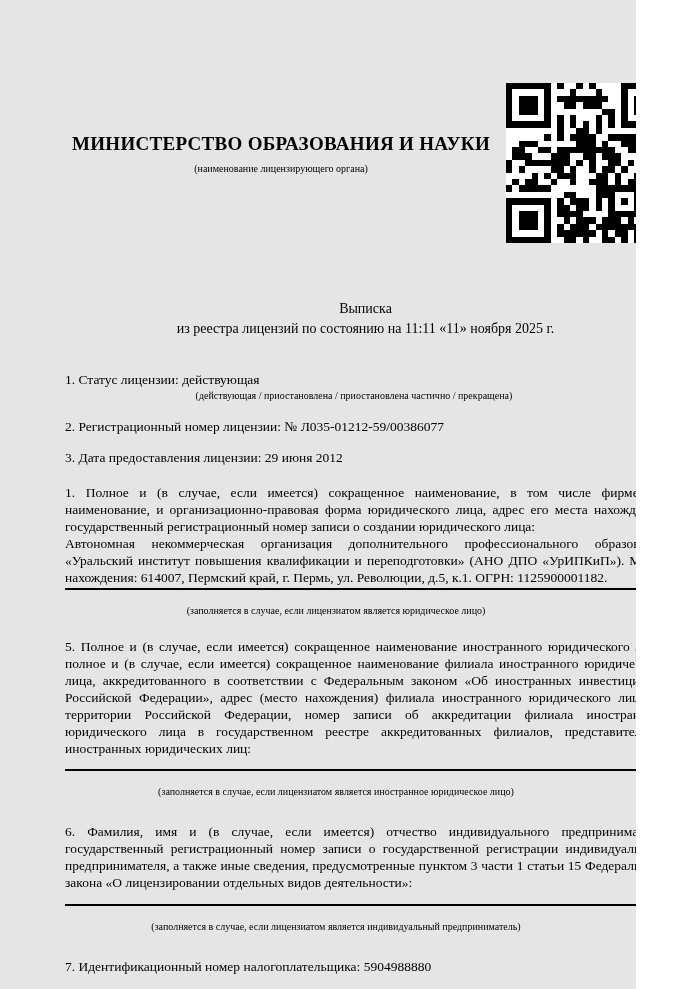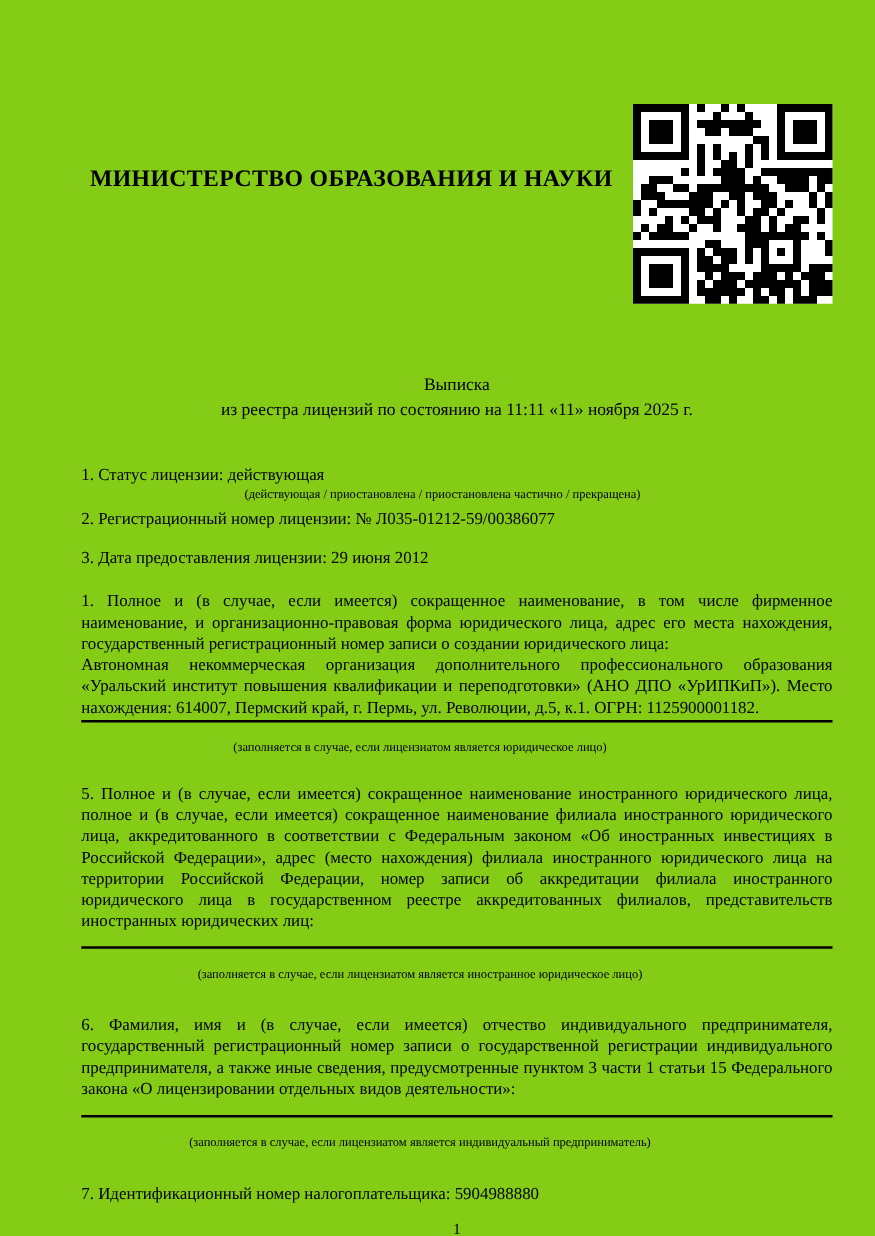--- a/index.html
+++ b/index.html
@@ -2,23 +2,23 @@
 <html><head>
 <meta charset="utf-8">
 <style>
   html, body {
     margin: 0;
     padding: 0;
     background: #ffffff;
   }
   .page {
     position: relative;
-    width: 700px;
+    width: 636px;
     height: 989px;
-    background: #84cc16;
+    background: #e5e5e5;
     color: #000000;
     font-family: "Liberation Serif", "DejaVu Serif", serif;
     font-size: 13.5px;
     overflow: hidden;
   }
   .content {
     position: absolute;
     top: 0;
     left: 65px;
     width: 601px;
@@ -67,21 +67,21 @@
     line-height: 17px;
   }
   .s1 { margin-top: 32px; }
   .s1-caption {
     margin-top: 1px;
     font-size: 10px;
     line-height: 13px;
     text-align: center;
     padding-right: 23px;
   }
-  .s2 { margin-top: 4px; }
+  .s2 { margin-top: 16px; }
   .s3 { margin-top: 14px; }
   .s4 { margin-top: 18px; }
   .s5 { margin-top: 21px; }
   .s6 { margin-top: 25px; }
   .s7 { margin-top: 25px; }
   .fill-rule {
     border-top: 2px solid #000000;
     height: 0;
   }
   .rule-after-text { margin-top: 2px; }
@@ -104,20 +104,21 @@
 </style>
 </head>
 <body>
 
 <div class="page">
   <div class="content">
 
     <div class="header-row">
       <div class="ministry-block">
         <div class="ministry-title">МИНИСТЕРСТВО ОБРАЗОВАНИЯ И НАУКИ</div>
+        <div class="ministry-caption">(наименование лицензирующего органа)</div>
       </div>
       <div class="qr-box">
         <svg id="qr-svg" width="160" height="160" viewBox="0 0 25 25" shape-rendering="crispEdges" xmlns="http://www.w3.org/2000/svg">
             <rect x="0" y="0" width="25" height="25" fill="#ffffff"></rect>
             <rect x="0" y="0" width="1" height="1" fill="#000000"></rect>
             <rect x="1" y="0" width="1" height="1" fill="#000000"></rect>
             <rect x="2" y="0" width="1" height="1" fill="#000000"></rect>
             <rect x="3" y="0" width="1" height="1" fill="#000000"></rect>
             <rect x="4" y="0" width="1" height="1" fill="#000000"></rect>
             <rect x="5" y="0" width="1" height="1" fill="#000000"></rect>

